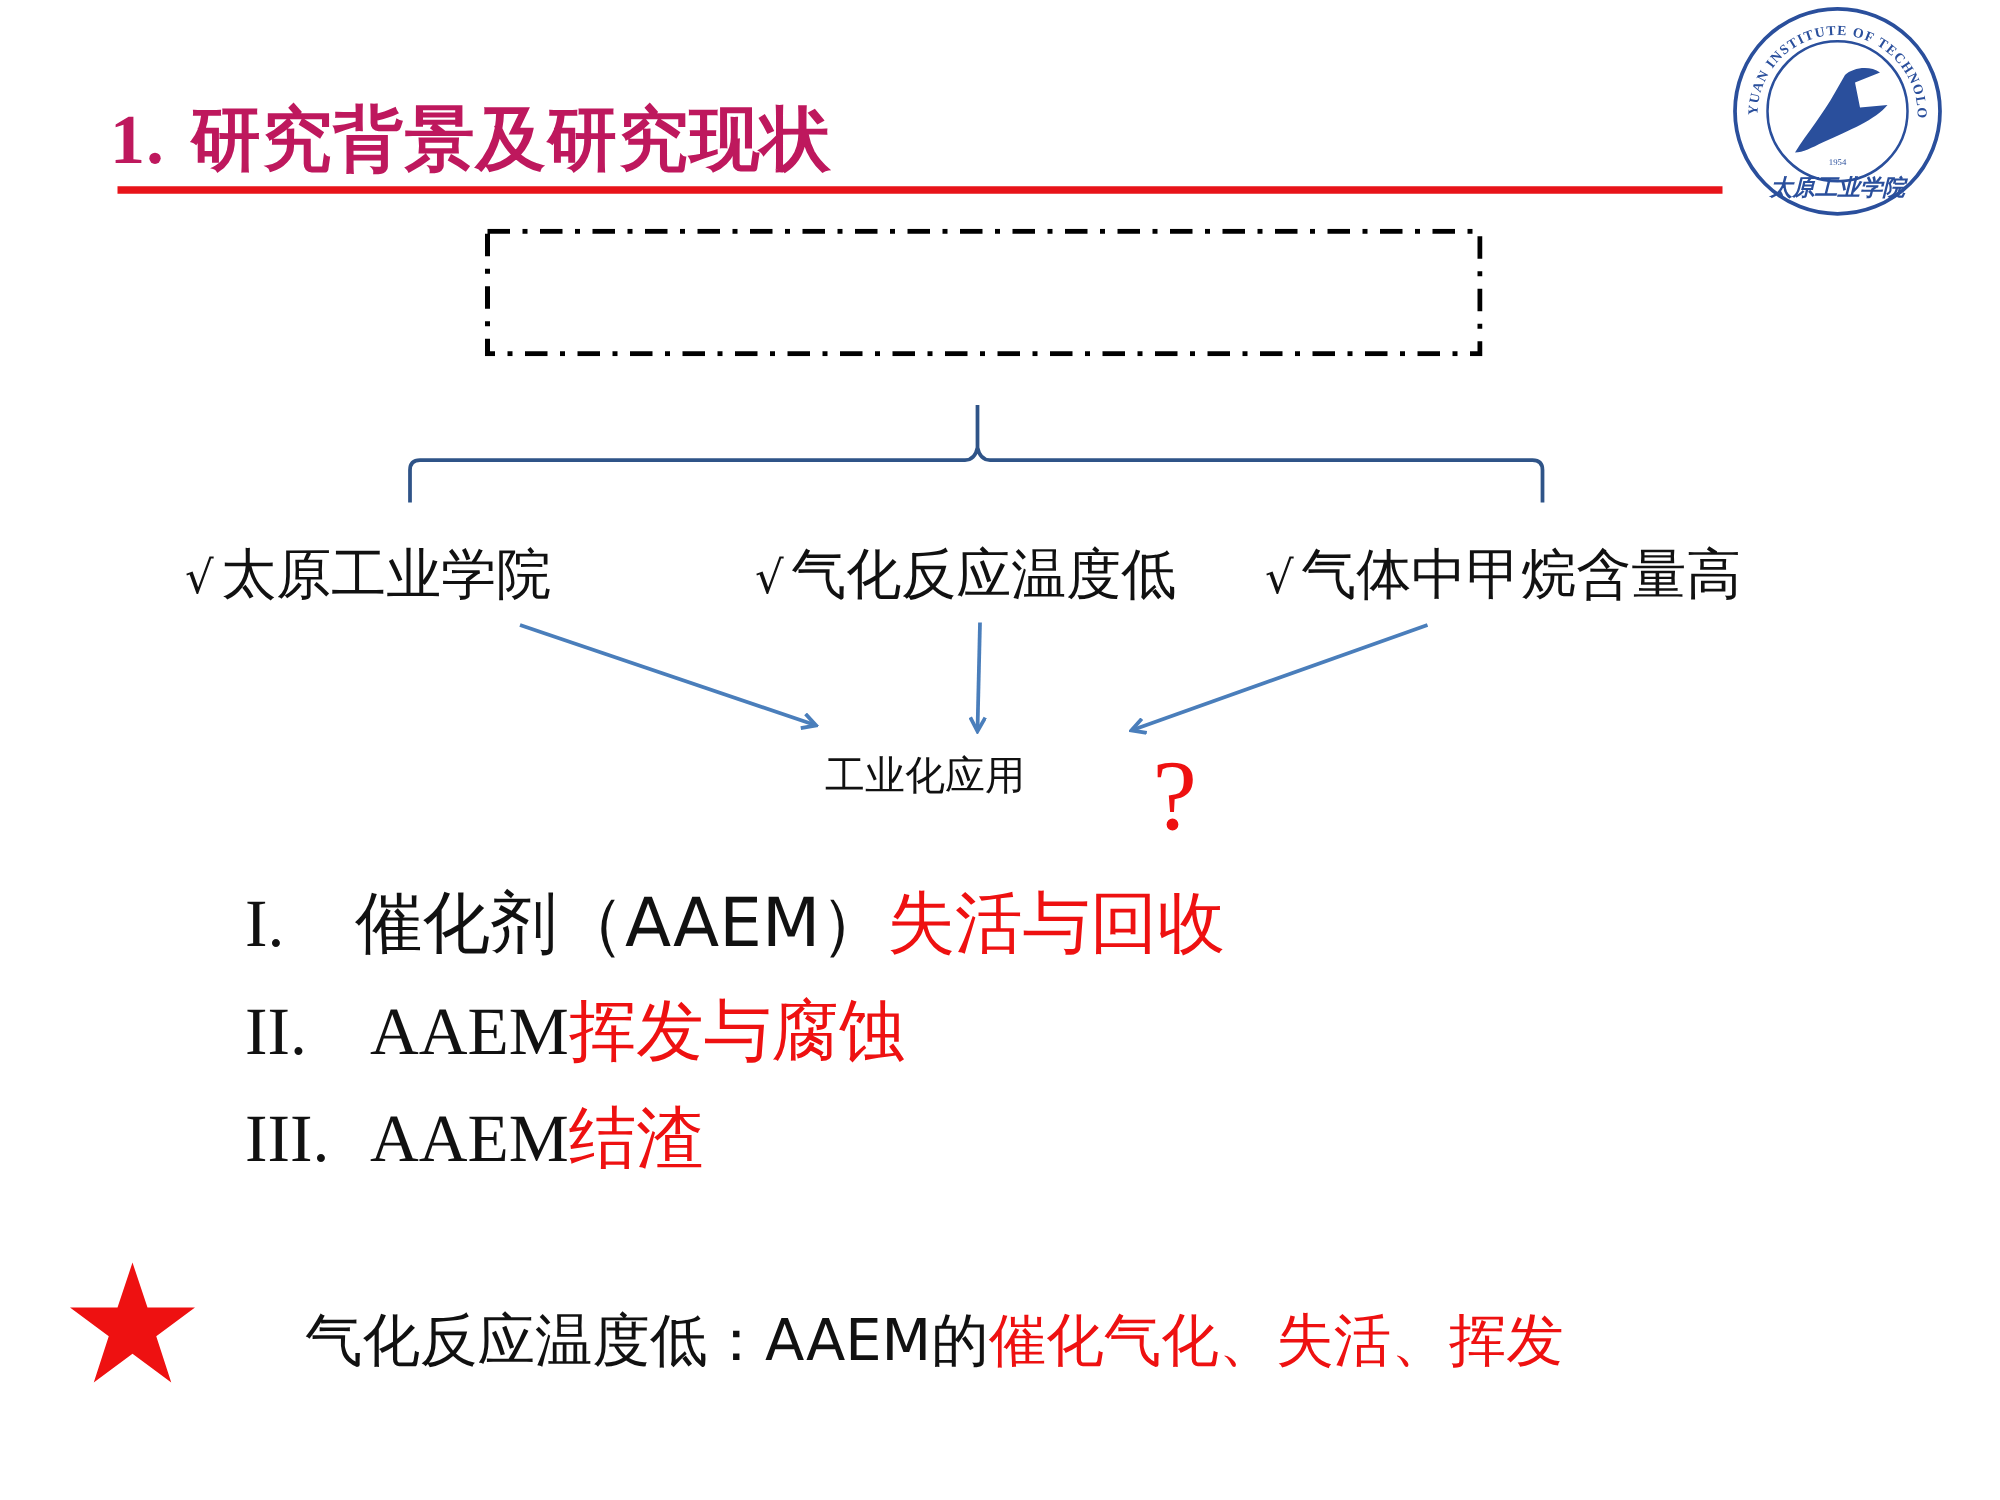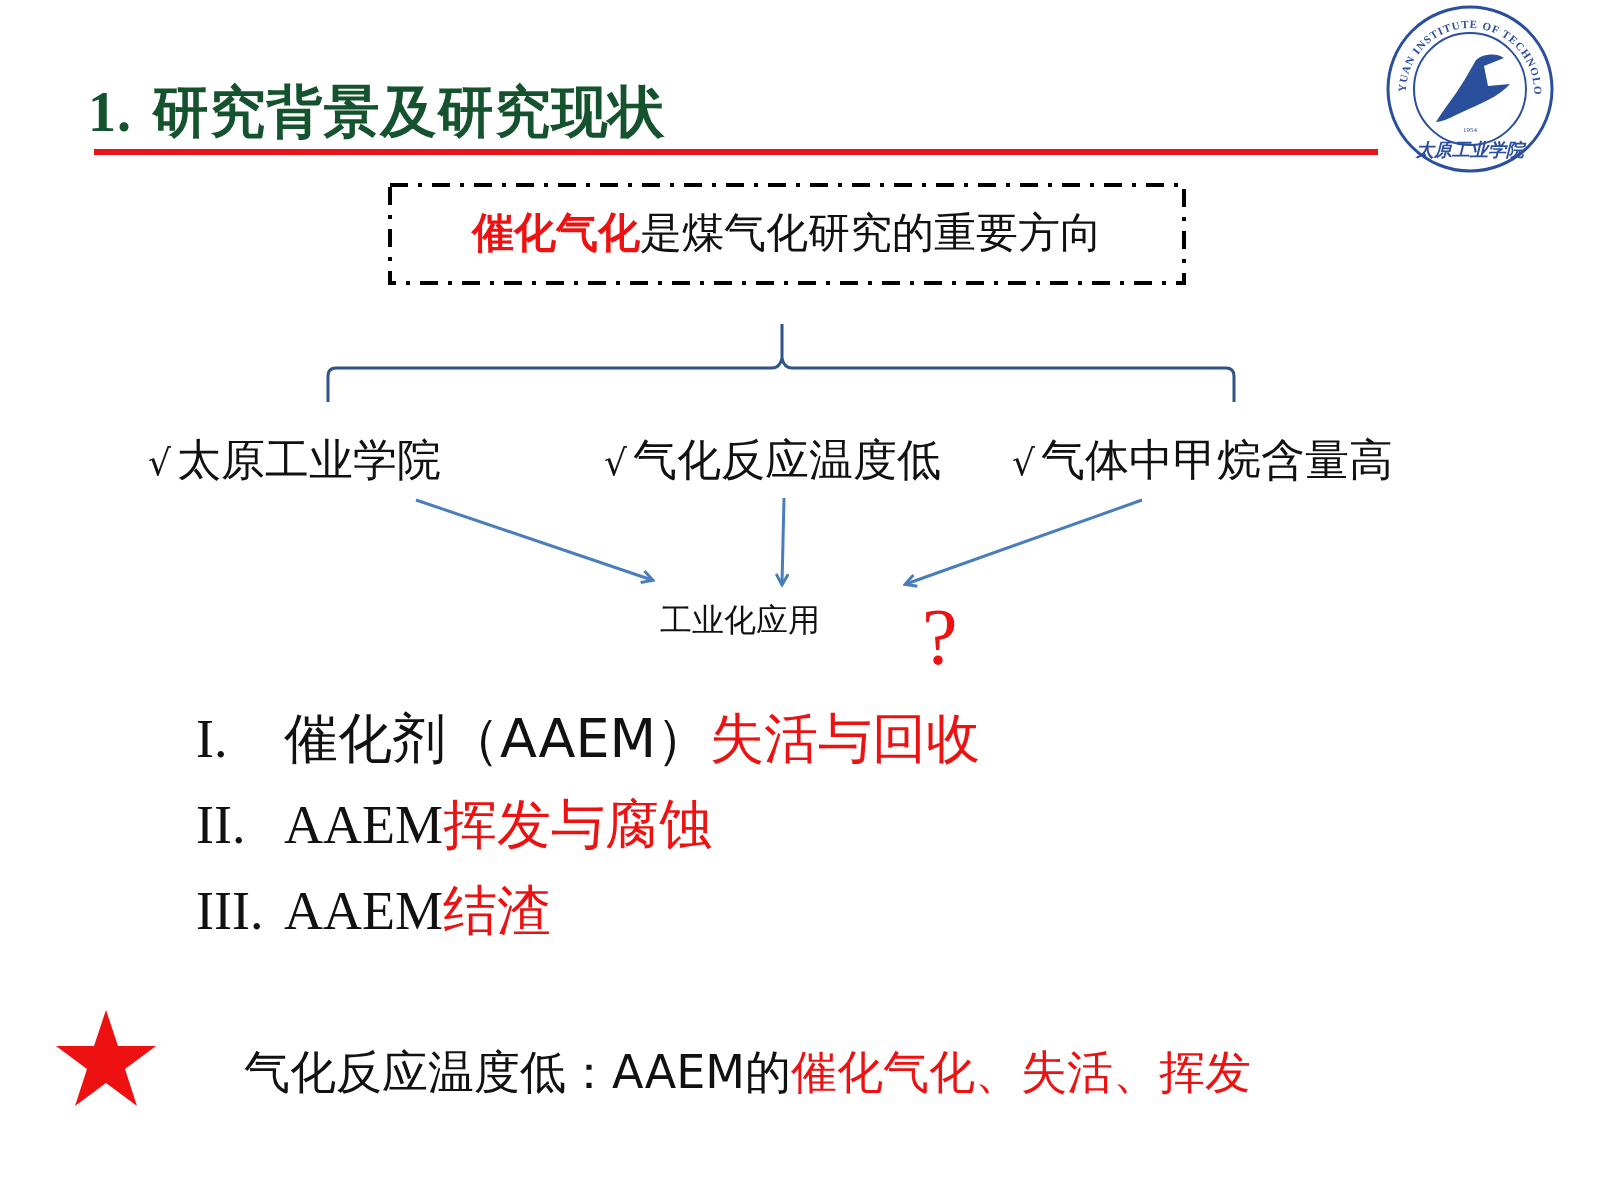--- a/index.html
+++ b/index.html
@@ -9,21 +9,21 @@
       position: relative;
       overflow: hidden;
       font-family: "DejaVu Sans", "Liberation Sans", sans-serif;
       color: #111111;
     }
     .abs { position: absolute; }
     .title {
       left: 88px; top: 74px;
       font-size: 56px; font-weight: bold;
       letter-spacing: 1px;
-      color: #14532d;
+      color: #be185d;
       white-space: nowrap;
       line-height: 76px;
     }
     .title .num { font-family: "Liberation Serif", serif; font-weight: bold; }
     .title-rule {
       left: 94px; top: 149px; width: 1284px; height: 6px;
       background: #e8141a;
     }
     .logo { left: 1384px; top: 4px; width: 172px; height: 170px; }
     .dashbox {
@@ -50,21 +50,21 @@
       left: 922px; top: 592px; font-size: 80px; line-height: 90px;
       color: #ee1111; font-family: "Liberation Serif", serif;
     }
     .issue {
       left: 196px; font-size: 54px; line-height: 58px; white-space: nowrap;
     }
     .issue .roman {
       display: inline-block; width: 88px;
       font-family: "Liberation Serif", serif;
     }
-    .latin { font-family: "Liberation Serif", serif; }
+    .latin { font-family: "Liberation Serif", serif; margin-left: 12px; }
     .star { left: 54px; top: 1008px; width: 104px; height: 104px; }
     .core {
       left: 244px; top: 1040px; font-size: 46px; line-height: 64px; white-space: nowrap;
     }
   </style>
 </head>
 <body>
 
 <div class="abs title">
   <span class="num">1.</span>
@@ -85,23 +85,20 @@
     <path d="M 52 118 C 62 102, 74 88, 84 70 L 92 56 C 98 50, 112 48, 120 54 L 100 62 L 104 82 L 126 80 C 116 92, 96 100, 74 110 C 66 114, 58 118, 52 118 Z" fill="#2a4f9c"></path>
     <text x="86" y="128" font-size="7" text-anchor="middle" fill="#2a4f9c" font-family="Liberation Serif, serif">1954</text>
     <text x="86" y="152" font-size="18" text-anchor="middle" fill="#2a4f9c" font-weight="bold" font-style="italic">太原工业学院</text>
   </svg>
 </div>
 
 <div class="abs dashbox">
   <svg width="798" height="102">
     <rect x="2" y="2" width="794" height="98" fill="none" stroke="#000" stroke-width="4" stroke-dasharray="18 10 4 10"></rect>
   </svg>
-  <div class="dashbox-text">
-    <span class="red-bold">催化气化</span><span>是煤气化研究的重要方向</span>
-  </div>
 </div>
 
 <svg class="abs connectors" width="1600" height="1200">
   <defs>
     <marker id="arrowhead" markerWidth="14" markerHeight="14" refX="11" refY="7" orient="auto" markerUnits="userSpaceOnUse">
       <path d="M 1 1 L 12 7 L 1 13" fill="none" stroke="#4a7ebb" stroke-width="3"></path>
     </marker>
   </defs>
 
   <path d="M 328 402 L 328 376 Q 328 368 336 368 L 772 368 Q 780 368 782 358 L 782 324 M 782 324 L 782 358 Q 784 368 792 368 L 1226 368 Q 1234 368 1234 376 L 1234 402" fill="none" stroke="#2f5488" stroke-width="3"></path>

